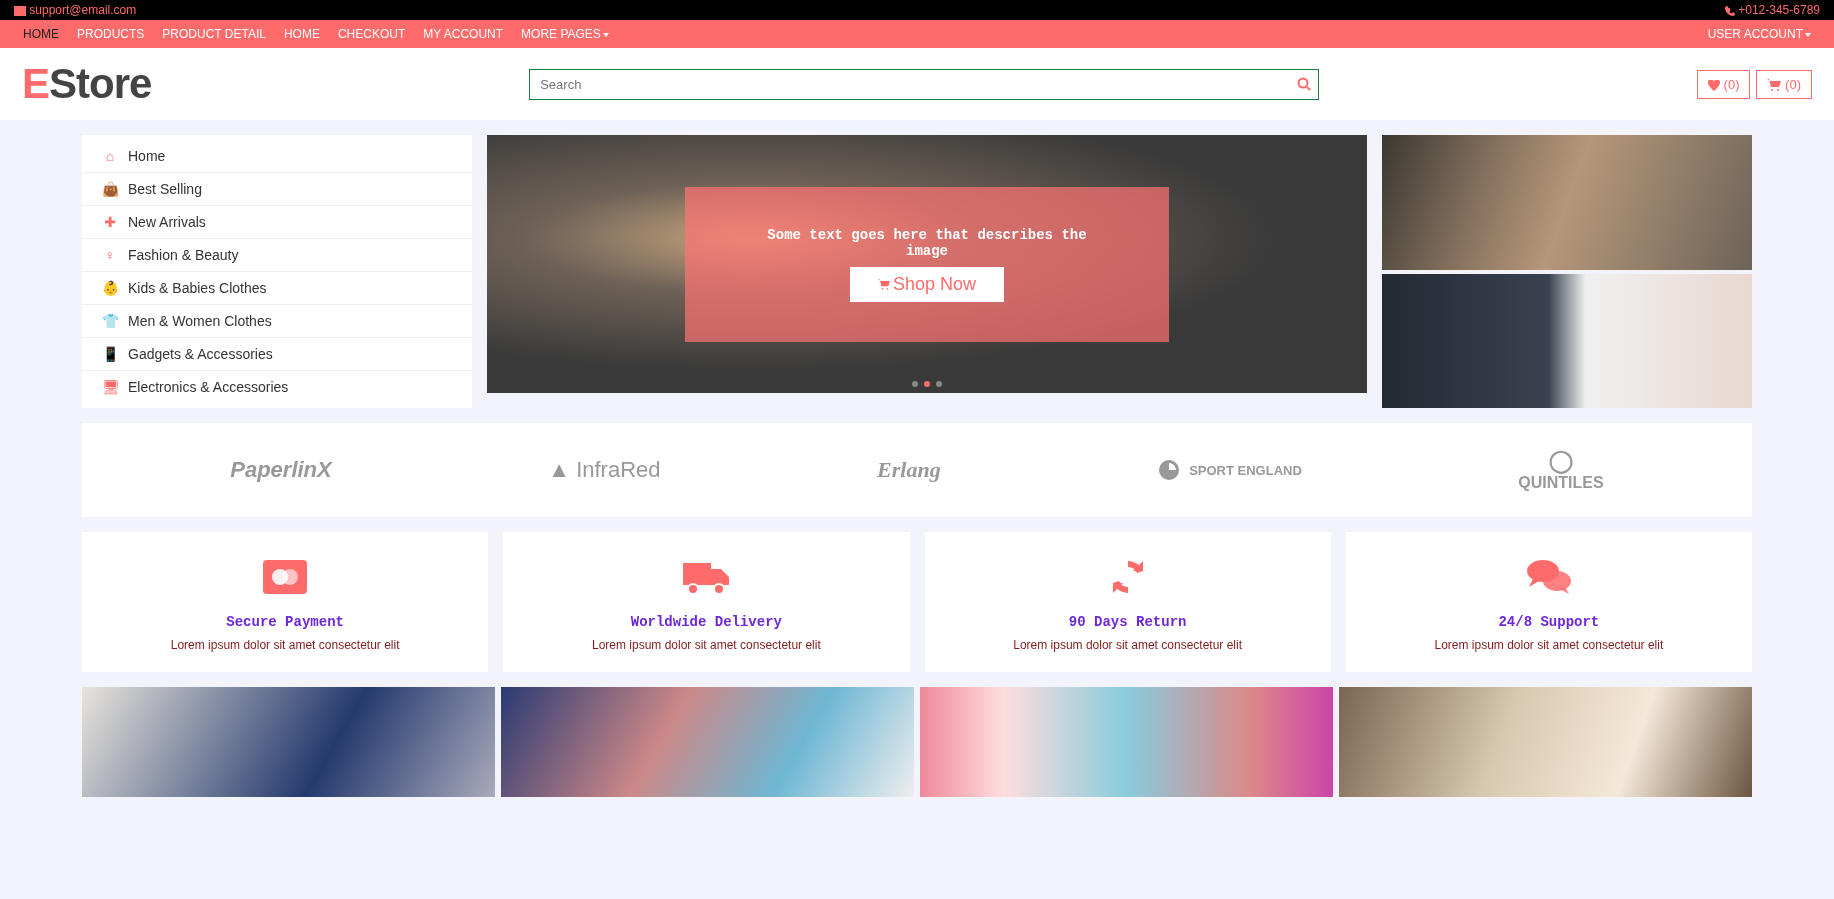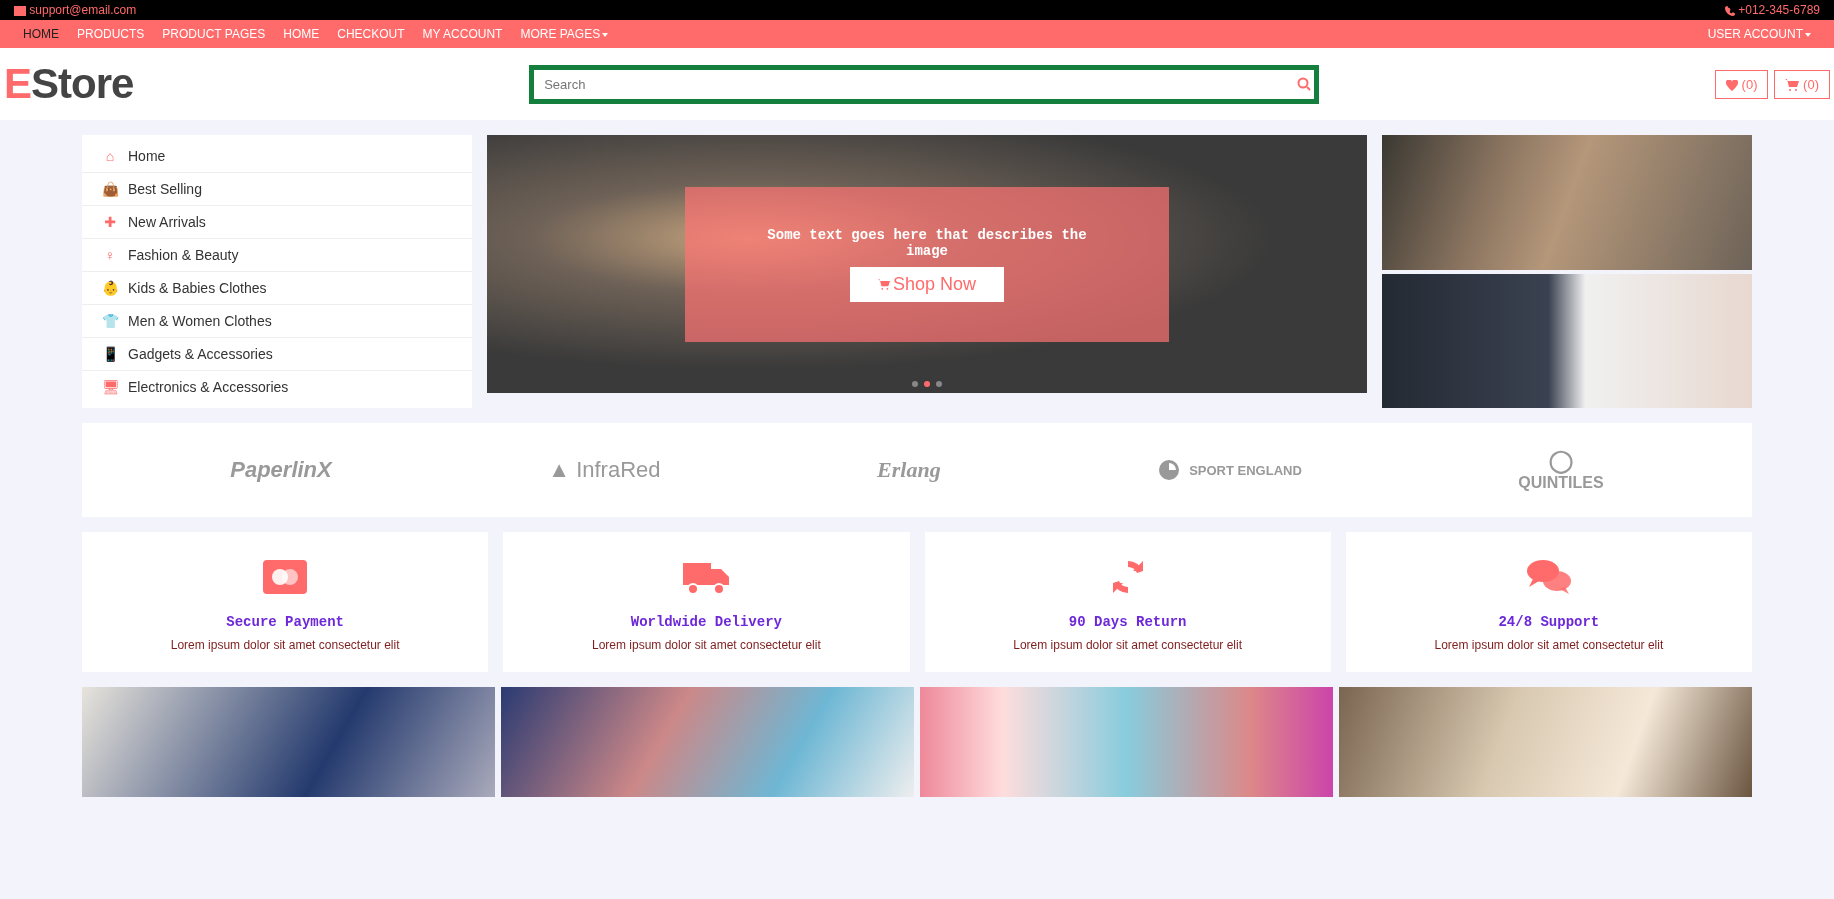--- a/index.html
+++ b/index.html
@@ -10,25 +10,25 @@
 .top-bar a { color: #ff6a6a; }
 .icon { display: inline-block; vertical-align: middle; }
 
 .nav-bar { background: #ff6a6a; display: flex; justify-content: space-between; padding: 0 14px; font-size: 12px; }
 .nav-bar .menu { display: flex; }
 .nav-bar a { color: #fff; padding: 7px 9px; display: inline-block; }
 .nav-bar a.active { color: #222; font-weight: 500; }
 .nav-bar .right a { color: #fff; }
 .caret { display: inline-block; margin-left: 2px; border-left: 3px solid transparent; border-right: 3px solid transparent; border-top: 4px solid currentColor; vertical-align: middle; }
 
-.header { background: #fff; display: flex; align-items: center; padding: 12px 4px; gap: 20px; }
+.header { background: #fff; display: flex; align-items: center; padding: 12px 22px; gap: 20px; }
 .logo { font-size: 42px; font-weight: 600; color: #444; letter-spacing: -1px; }
 .logo .e { color: #ff6a6a; }
 .search-wrap { flex: 1; max-width: 790px; margin-left: auto; position: relative; }
-.search { width: 100%; border: 5px solid #15803d; padding: 7px 30px 7px 10px; font-size: 13px; color: #000000; outline: none; }
+.search { width: 100%; border: 1px solid #15803d; padding: 7px 30px 7px 10px; font-size: 13px; color: #000000; outline: none; }
 .search-btn { position: absolute; right: 8px; top: 50%; transform: translateY(-50%); color: #ff6a6a; background: none; border: none; cursor: pointer; }
 .header-btns { display: flex; gap: 6px; margin-left: auto; }
 .hbtn { border: 1px solid #ff6a6a; color: #ff6a6a; padding: 6px 10px; background: #fff; font-size: 13px; cursor: pointer; }
 
 .container { max-width: 1700px; margin: 0 auto; padding: 15px; }
 .hero-row { display: flex; gap: 15px; }
 .sidebar { width: 390px; background: #fff; padding: 5px 0; }
 .sidebar-item { display: flex; align-items: center; gap: 10px; padding: 8px 20px; border-bottom: 1px solid #eee; color: #333; font-size: 14px; cursor: pointer; }
 .sidebar-item:last-child { border-bottom: none; }
 .sidebar-item .si-icon { color: #ff6a6a; width: 16px; text-align: center; }
@@ -80,21 +80,21 @@
         <path d="M2 0C1 0 0 1 0 2c0 4 4 8 8 8 1 0 2-1 2-2 0-1-2-2-3-1-1 1-3-1-2-2 1-1 0-3-1-3C3 2 3 0 2 0z"></path>
       </svg>
     <span>+012-345-6789</span>
   </a>
 </div>
 
 <div class="nav-bar">
   <div class="menu">
     <a class="active">HOME</a>
     <a>PRODUCTS</a>
-    <a>PRODUCT PAGES</a>
+    <a>PRODUCT DETAIL</a>
     <a>HOME</a>
     <a>CHECKOUT</a>
     <a>MY ACCOUNT</a>
     <a><span>MORE PAGES</span><span class="caret"></span></a>
   </div>
   <div class="right">
     <a><span>USER ACCOUNT</span><span class="caret"></span></a>
   </div>
 </div>
 

